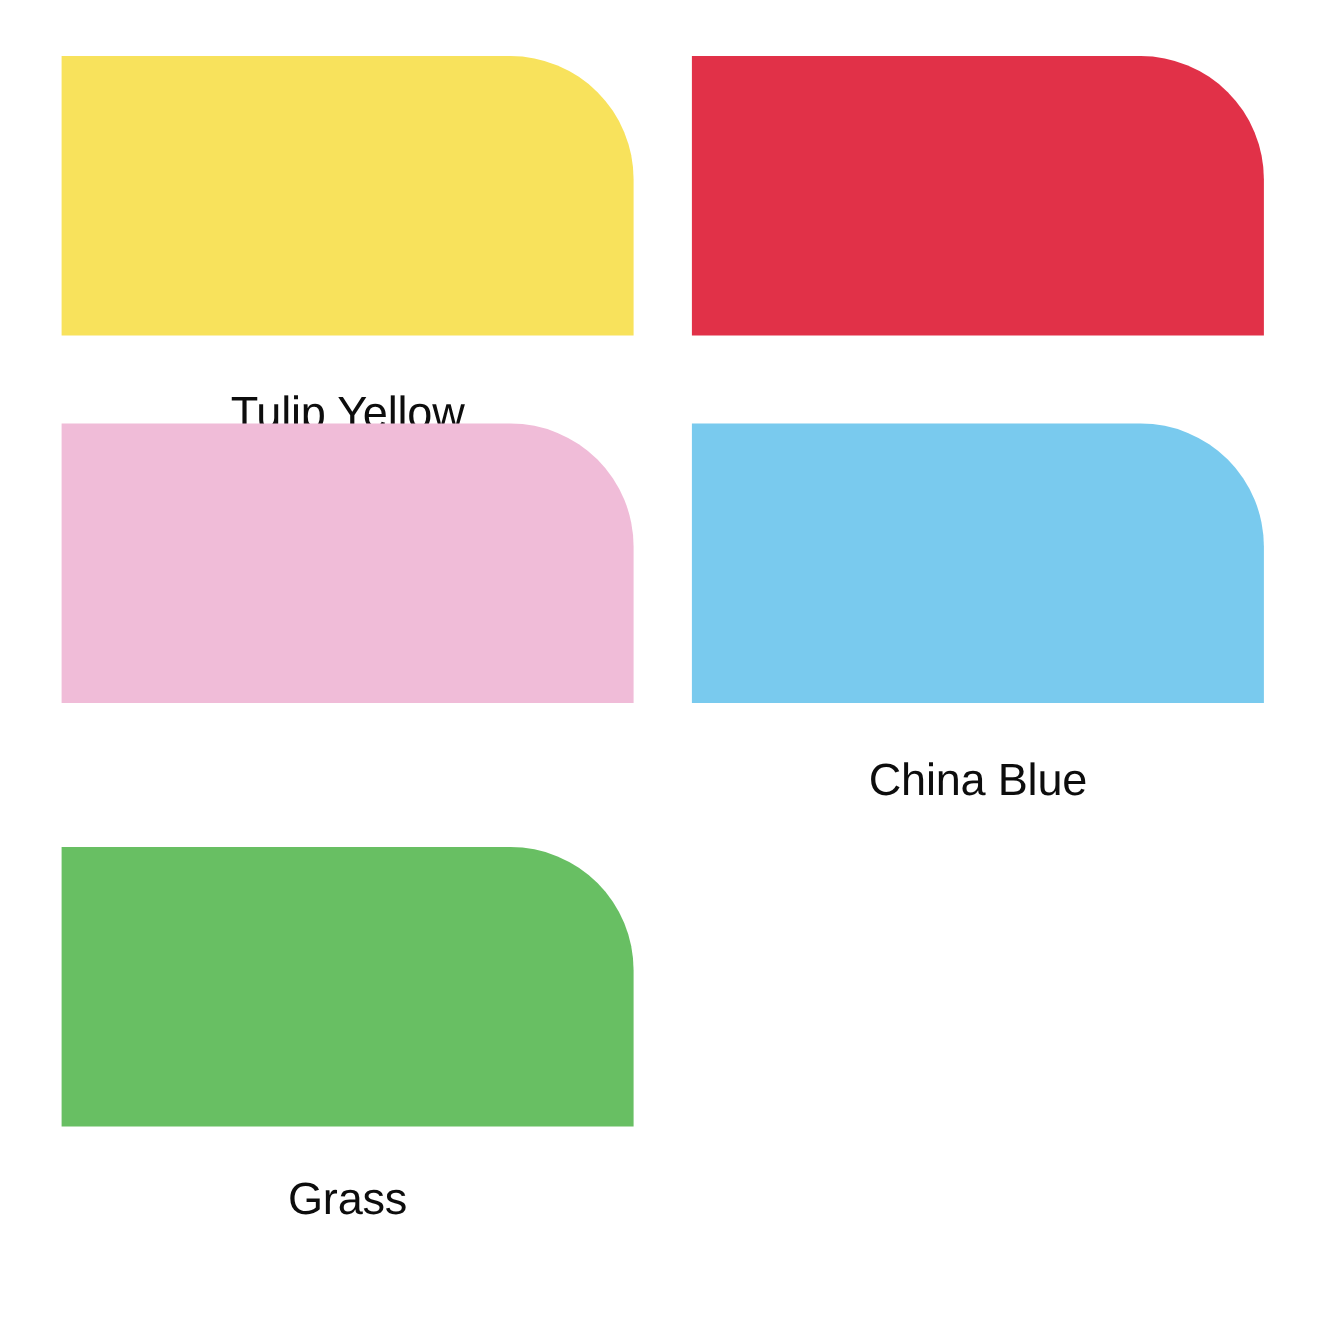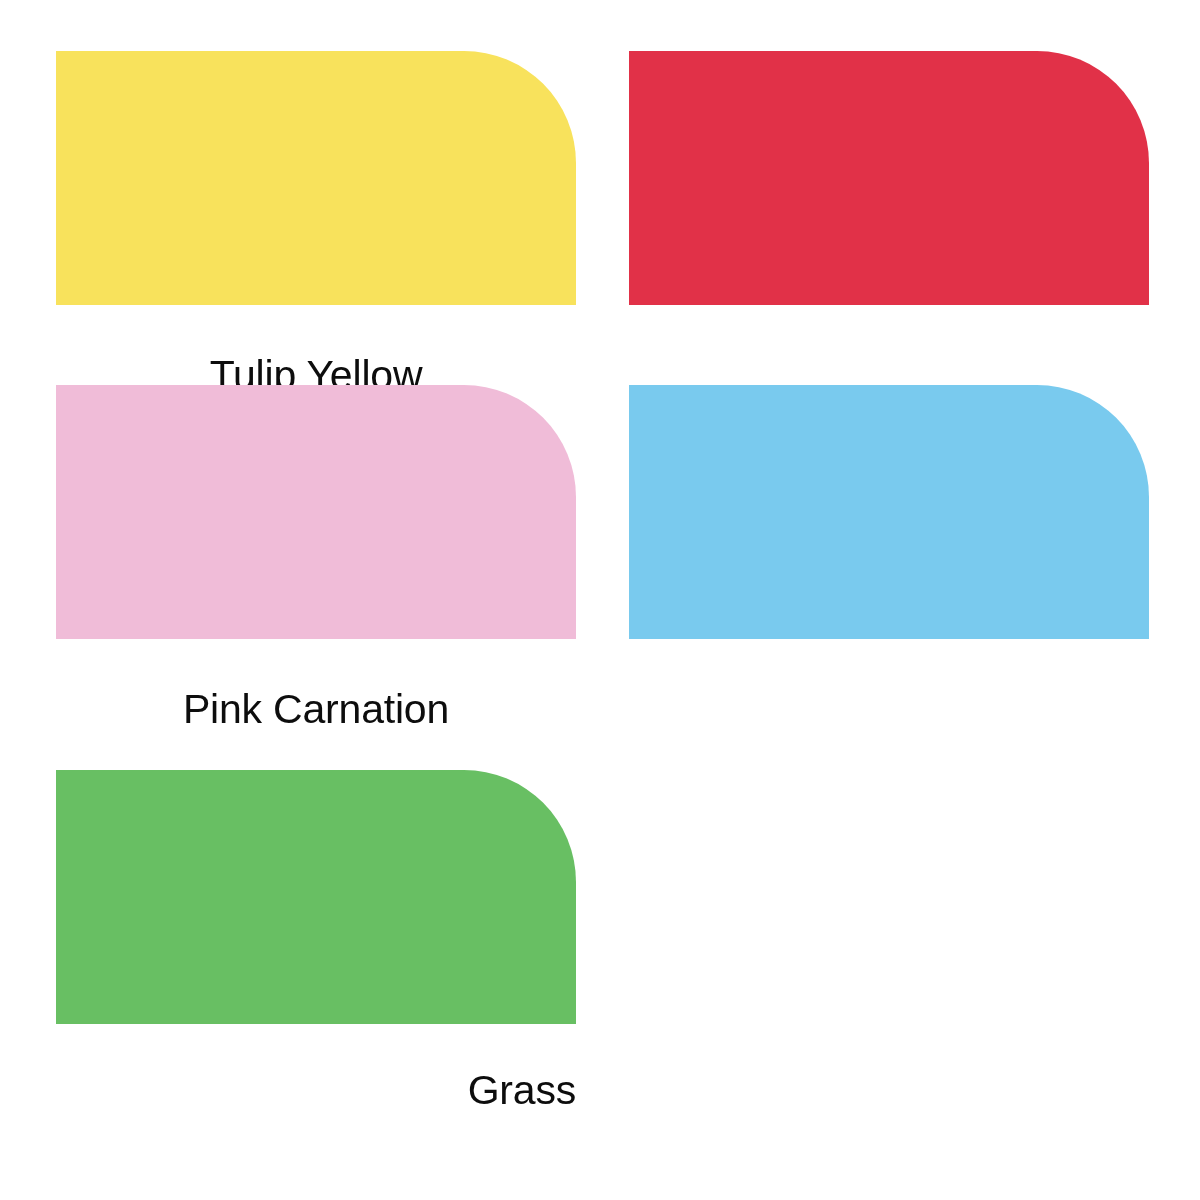--- a/index.html
+++ b/index.html
@@ -61,45 +61,44 @@
     line-height: 1;
     letter-spacing: -0.2px;
     color: #0d0d0d;
     margin-top: 50px;
     white-space: nowrap;
   }
 
   
   .swatch-cell.row-3 .swatch-label {
     margin-top: 46px;
-    text-align: right;
   }
 </style>
 </head>
 <body style="background: rgb(255, 255, 255);">
 
 <div id="color-chart" style="background: rgb(255, 255, 255);">
   <div class="swatch-grid">
 
     <div class="swatch-cell row-1">
       <span class="swatch-chip" style="background: rgb(248, 226, 92);"></span>
       <span class="swatch-label" style="color: rgb(13, 13, 13);">Tulip Yellow</span>
     </div>
 
     <div class="swatch-cell row-1">
       <span class="swatch-chip" style="background: rgb(225, 49, 72);"></span>
     </div>
 
     <div class="swatch-cell row-2">
       <span class="swatch-chip" style="background: rgb(240, 188, 216);"></span>
-      <span class="swatch-label" style="color: rgb(13, 13, 13);">Pink Carnation</span>
     </div>
 
     <div class="swatch-cell row-2">
       <span class="swatch-chip" style="background: rgb(121, 202, 238);"></span>
+      <span class="swatch-label" style="color: rgb(13, 13, 13);">China Blue</span>
     </div>
 
     <div class="swatch-cell row-3">
       <span class="swatch-chip" style="background: rgb(104, 191, 99);"></span>
       <span class="swatch-label" style="color: rgb(13, 13, 13);">Grass</span>
     </div>
 
 
   </div>
 </div>

